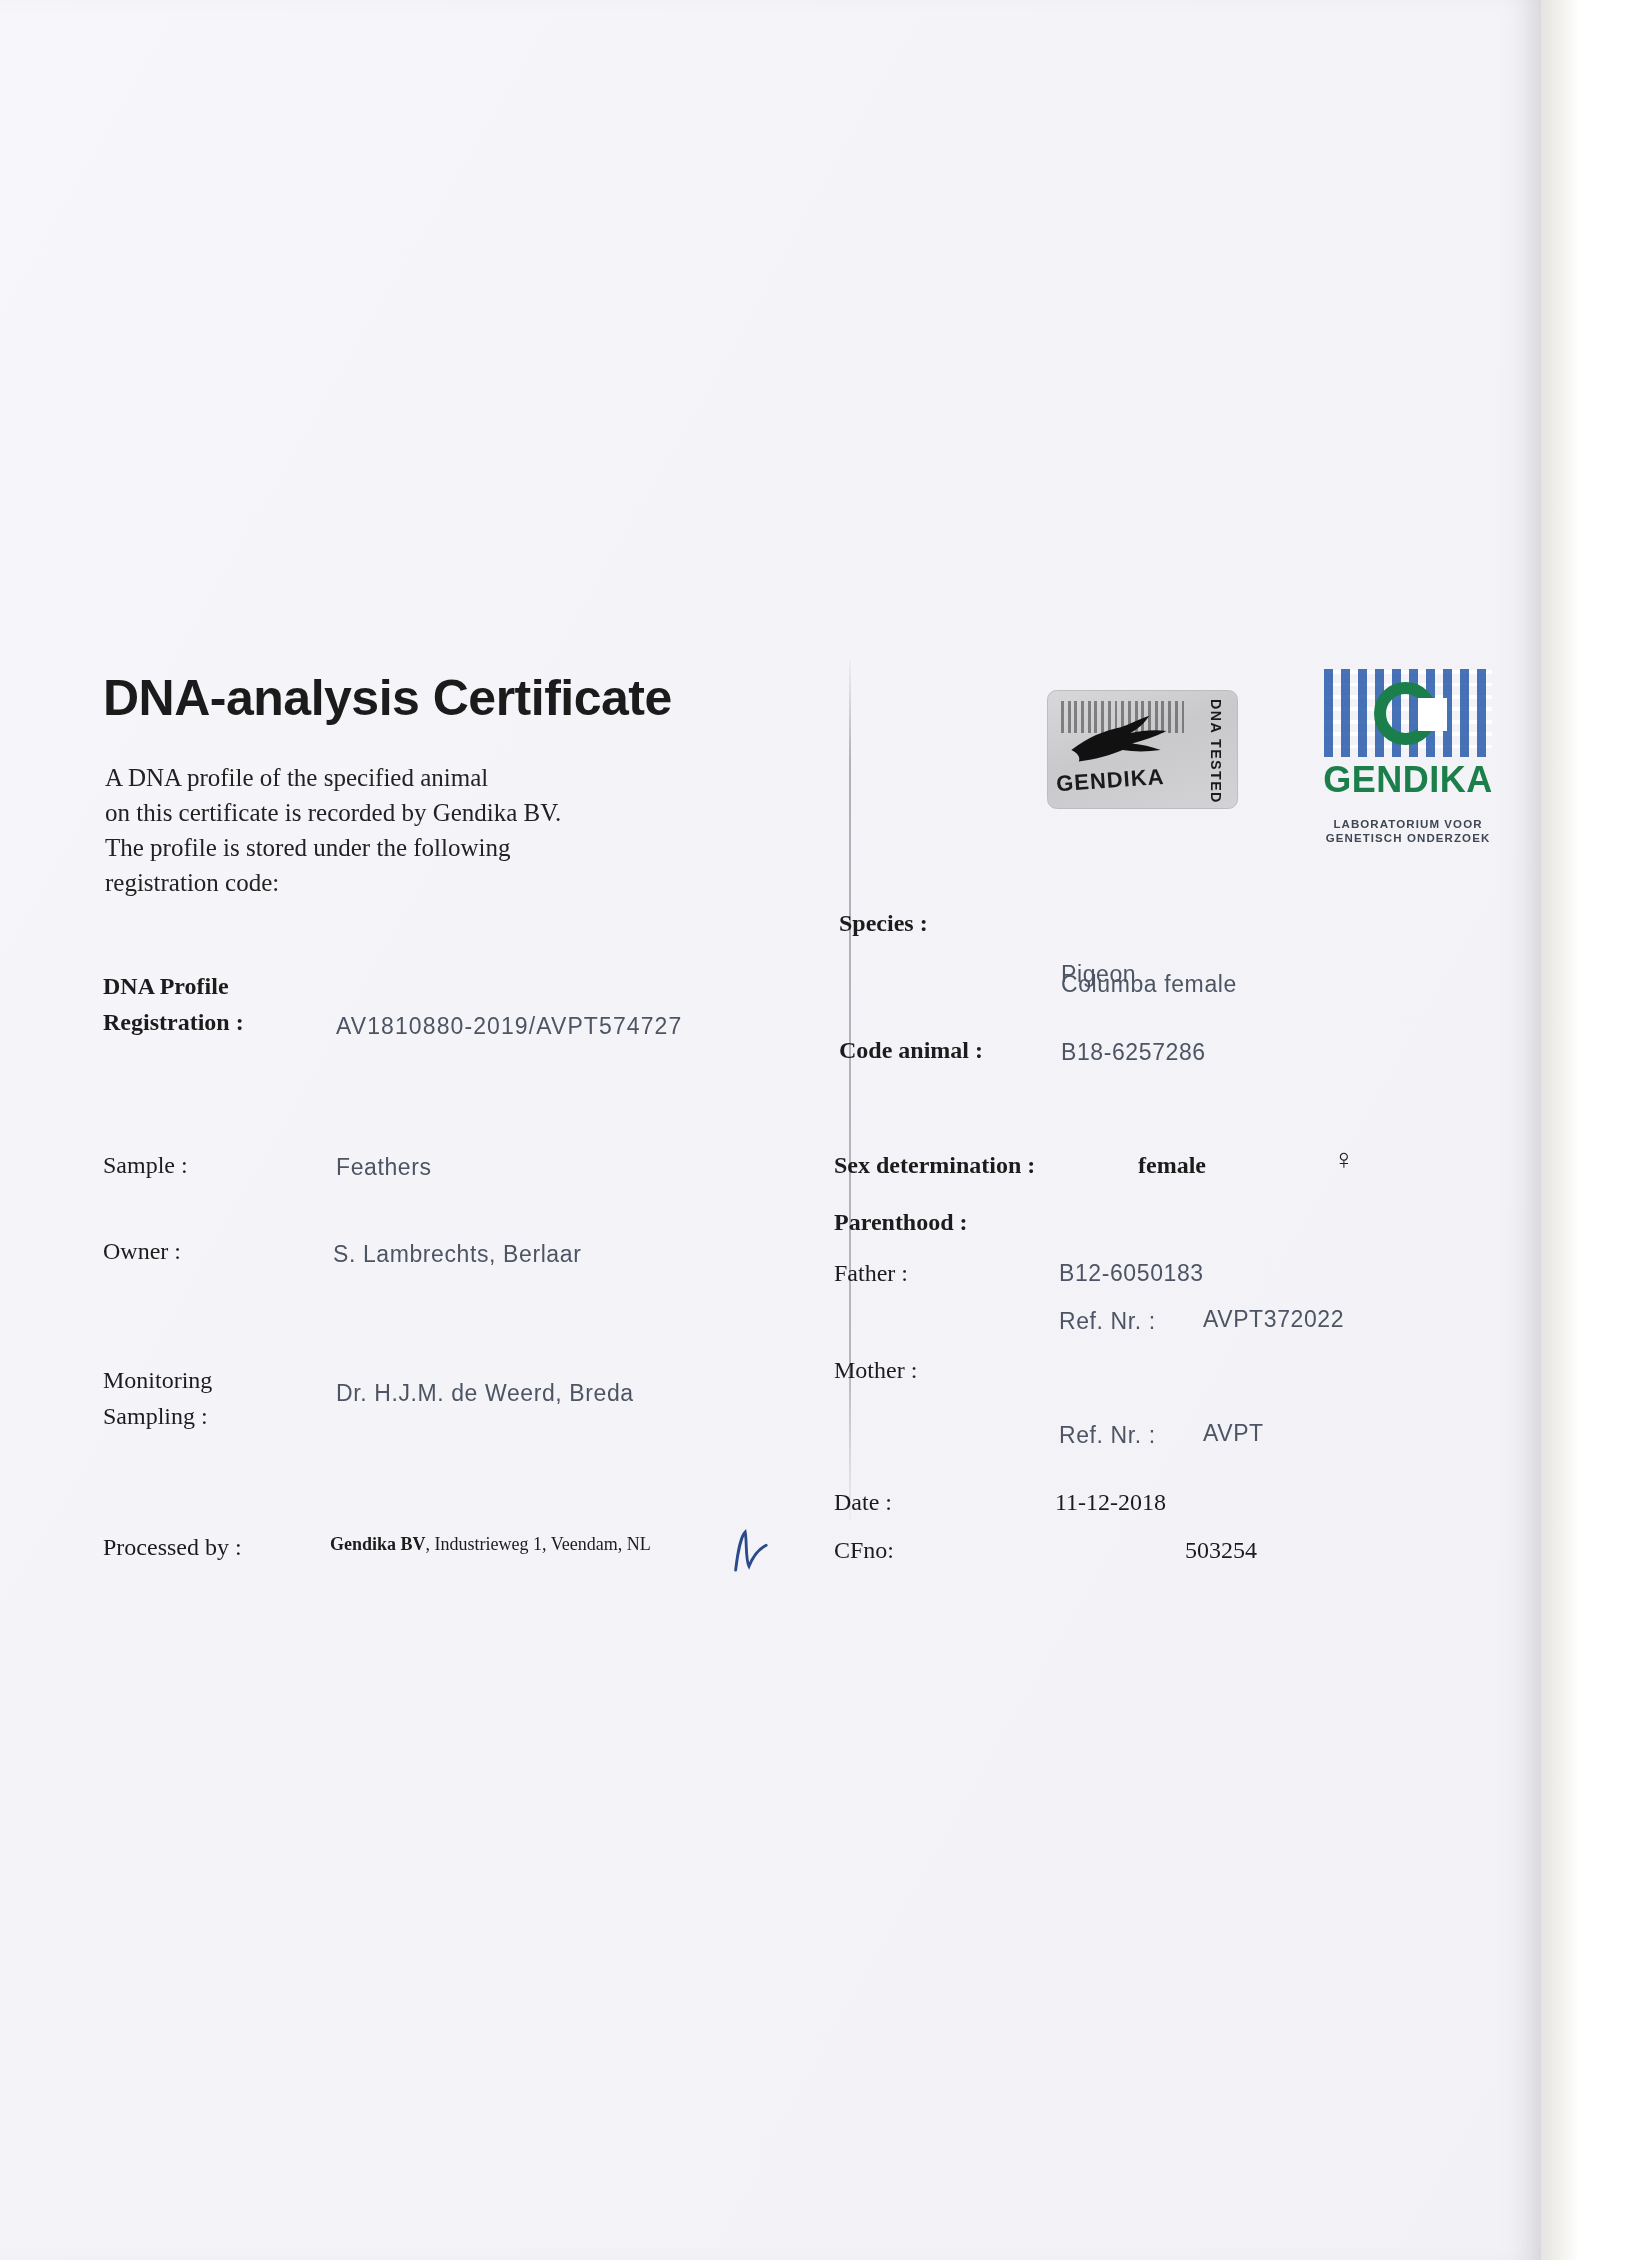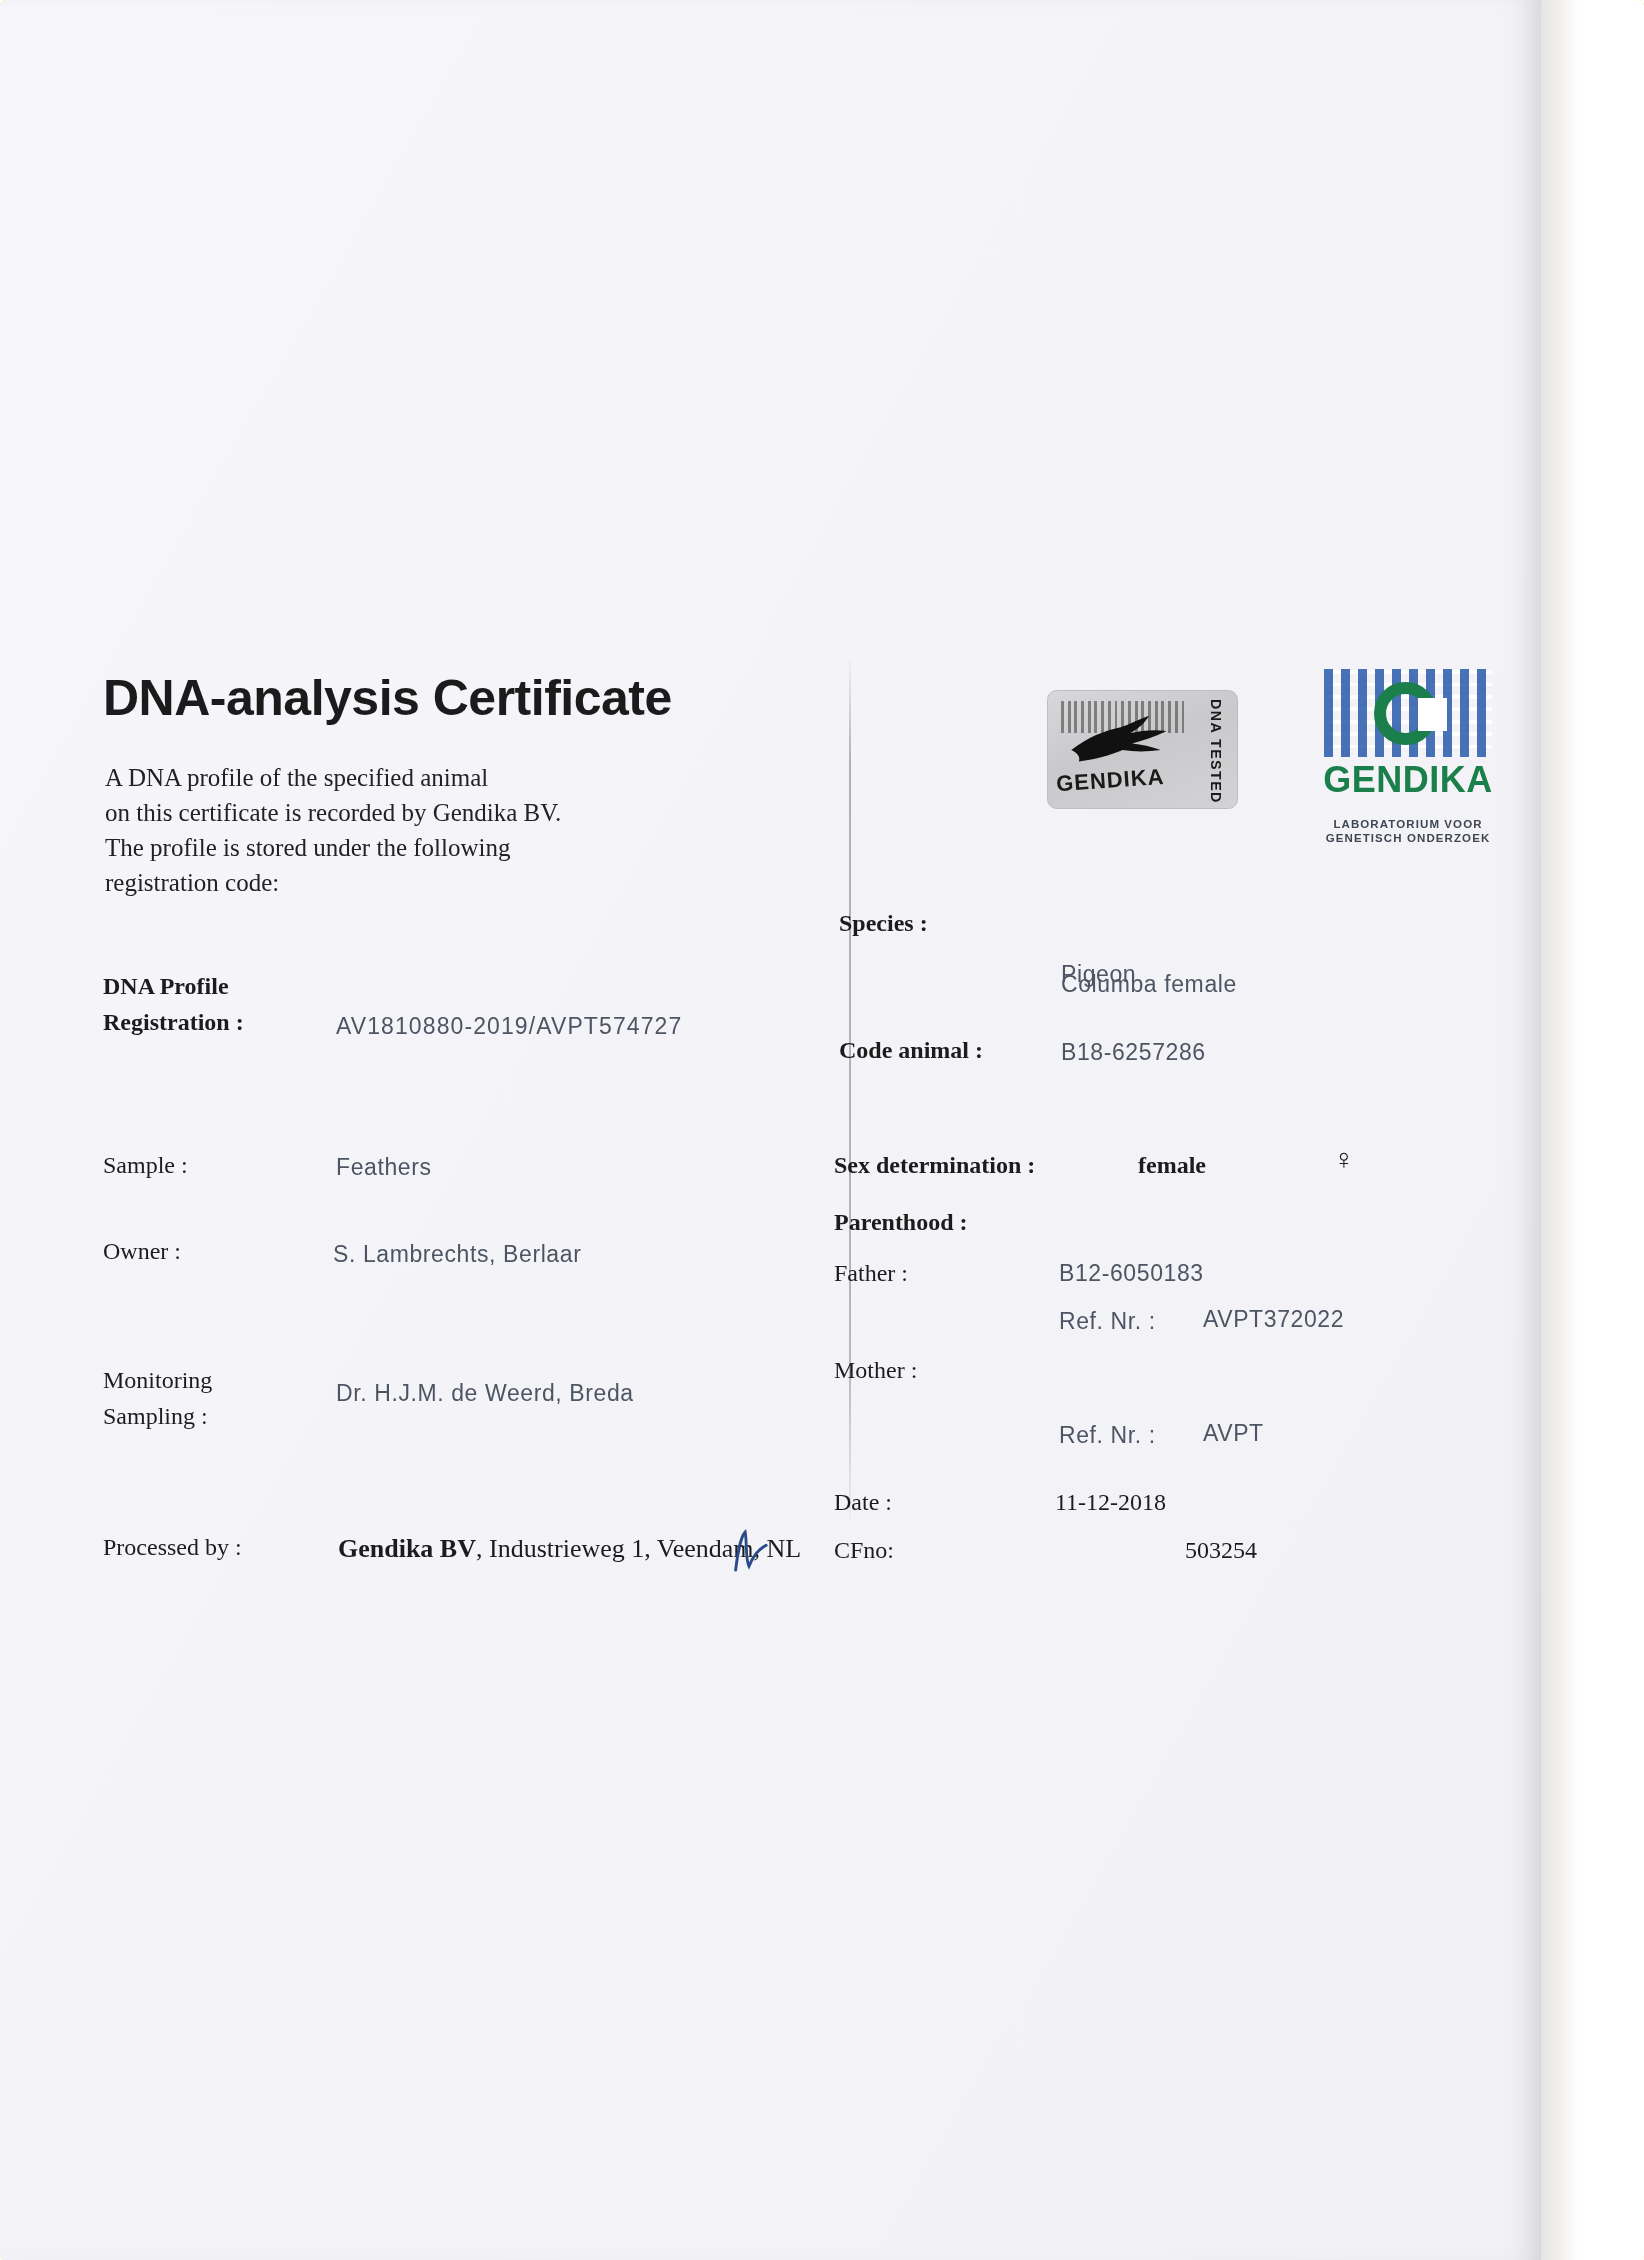--- a/index.html
+++ b/index.html
@@ -7,21 +7,20 @@
     padding: 0;
     background: #ffffff;
   }
   #page {
     position: relative;
     width: 1644px;
     height: 2261px;
     background: #fde047;
     overflow: hidden;
     font-family: "Liberation Serif", serif;
-    border-radius: 6px;
   }
   
   #sheet {
     position: absolute;
     left: 0;
     top: 0;
     width: 1541px;
     height: 2261px;
     background: linear-gradient(120deg, #f7f7fb 0%, #f4f4f8 45%, #f2f2f6 100%);
     box-shadow: inset -27px 0 32.5px -23px rgba(120,120,130,0.35);
@@ -273,21 +272,21 @@
   <div class="val" style="left:336px; top:1154px;">Feathers</div>
 
   <div class="lbl" style="left:103px; top:1238px;">Owner :</div>
   <div class="val" style="left:333px; top:1241px;">S. Lambrechts, Berlaar</div>
 
   <div class="lbl" style="left:103px; top:1367px;">Monitoring</div>
   <div class="lbl" style="left:103px; top:1403px;">Sampling :</div>
   <div class="val" style="left:336px; top:1380px;">Dr. H.J.M. de Weerd, Breda</div>
 
   <div class="lbl" style="left:103px; top:1534px;">Processed by :</div>
-  <div class="val-serif" style="left:330px; top:1534px; font-size:26px;margin-left:8px;"><span class="bold-inline">Gendika BV</span><span>, Industrieweg 1, Veendam, NL</span></div>
+  <div class="val-serif" style="left:330px; top:1534px; font-size:18px;"><span class="bold-inline">Gendika BV</span><span>, Industrieweg 1, Veendam, NL</span></div>
   <svg id="signature" width="42" height="46" viewBox="0 0 44 48" aria-hidden="true">
     <path d="M8 44 C10 26 14 8 18 4 C20 14 18 32 22 40 C26 30 32 22 40 18" fill="none" stroke="currentColor" stroke-width="3" stroke-linecap="round"></path>
   </svg>
 
   <div class="lbl b" style="left:839px; top:910px;">Species :</div>
   <div class="val" style="left:1061px; top:918px;margin-top:43px;">Pigeon</div>
   <div class="val" style="left:1061px; top:971px;">Columba female</div>
 
   <div class="lbl b" style="left:839px; top:1037px;">Code animal :</div>
   <div class="val" style="left:1061px; top:1039px;">B18-6257286</div>

